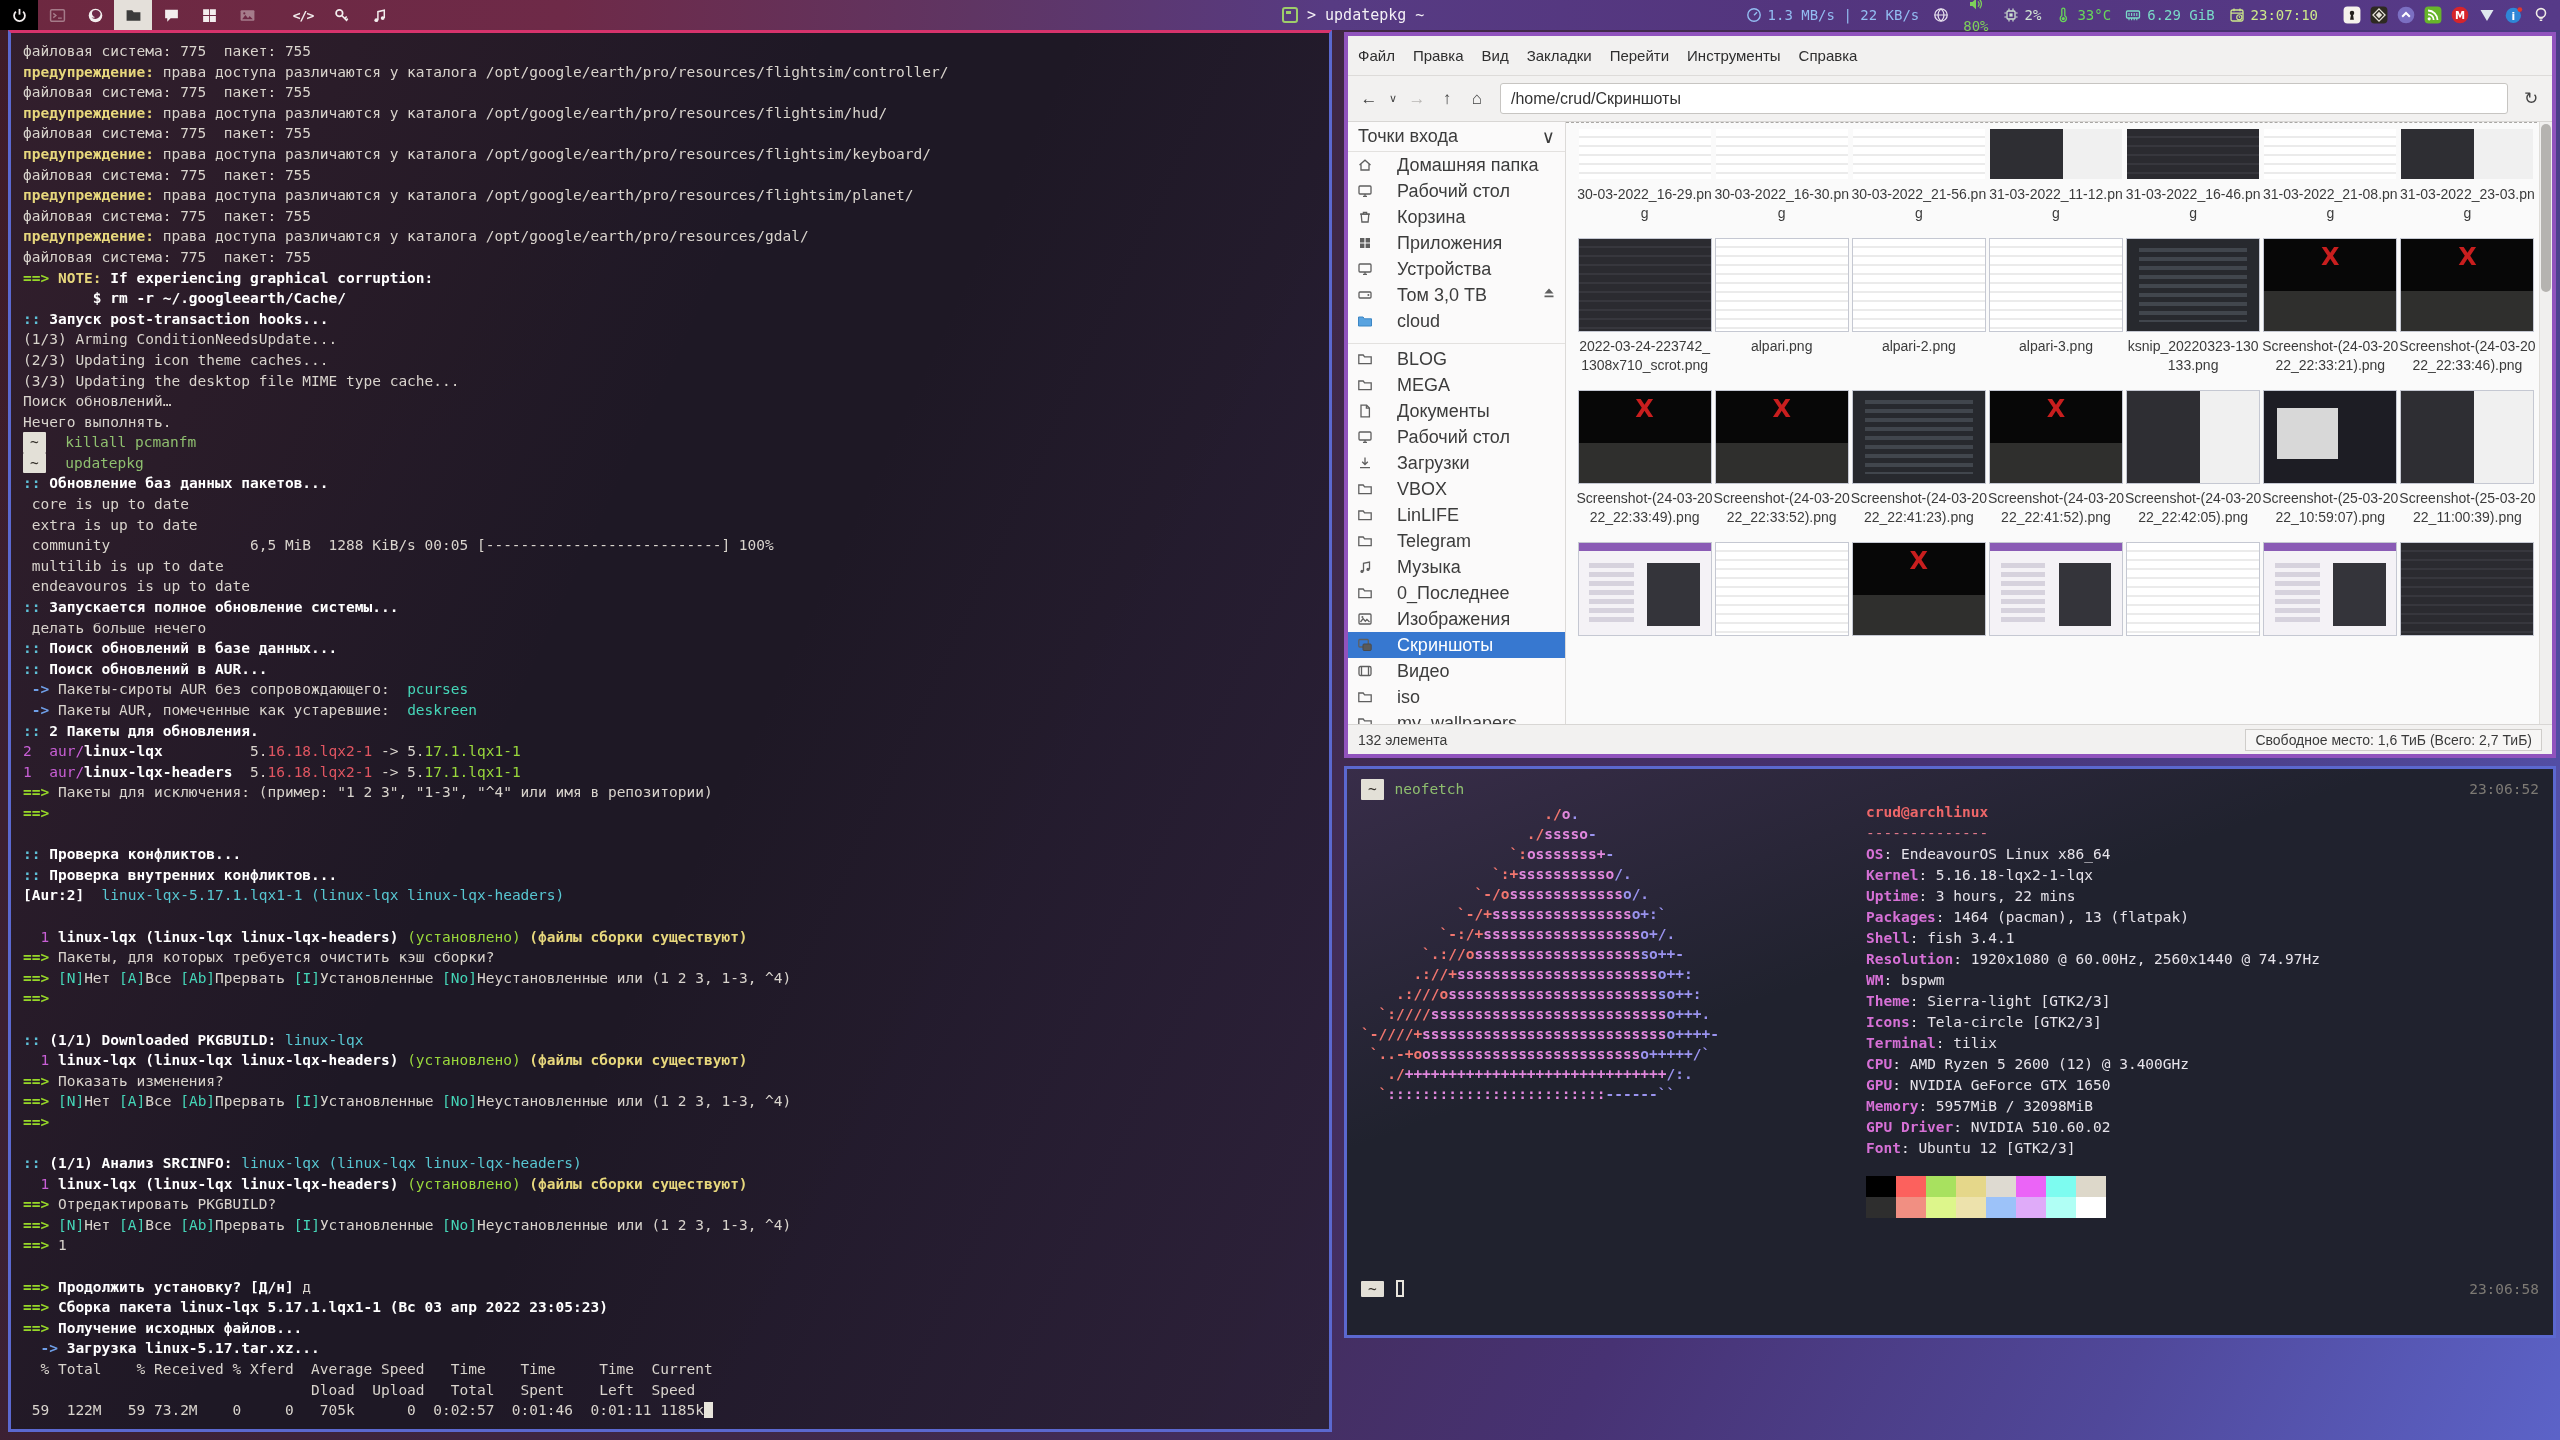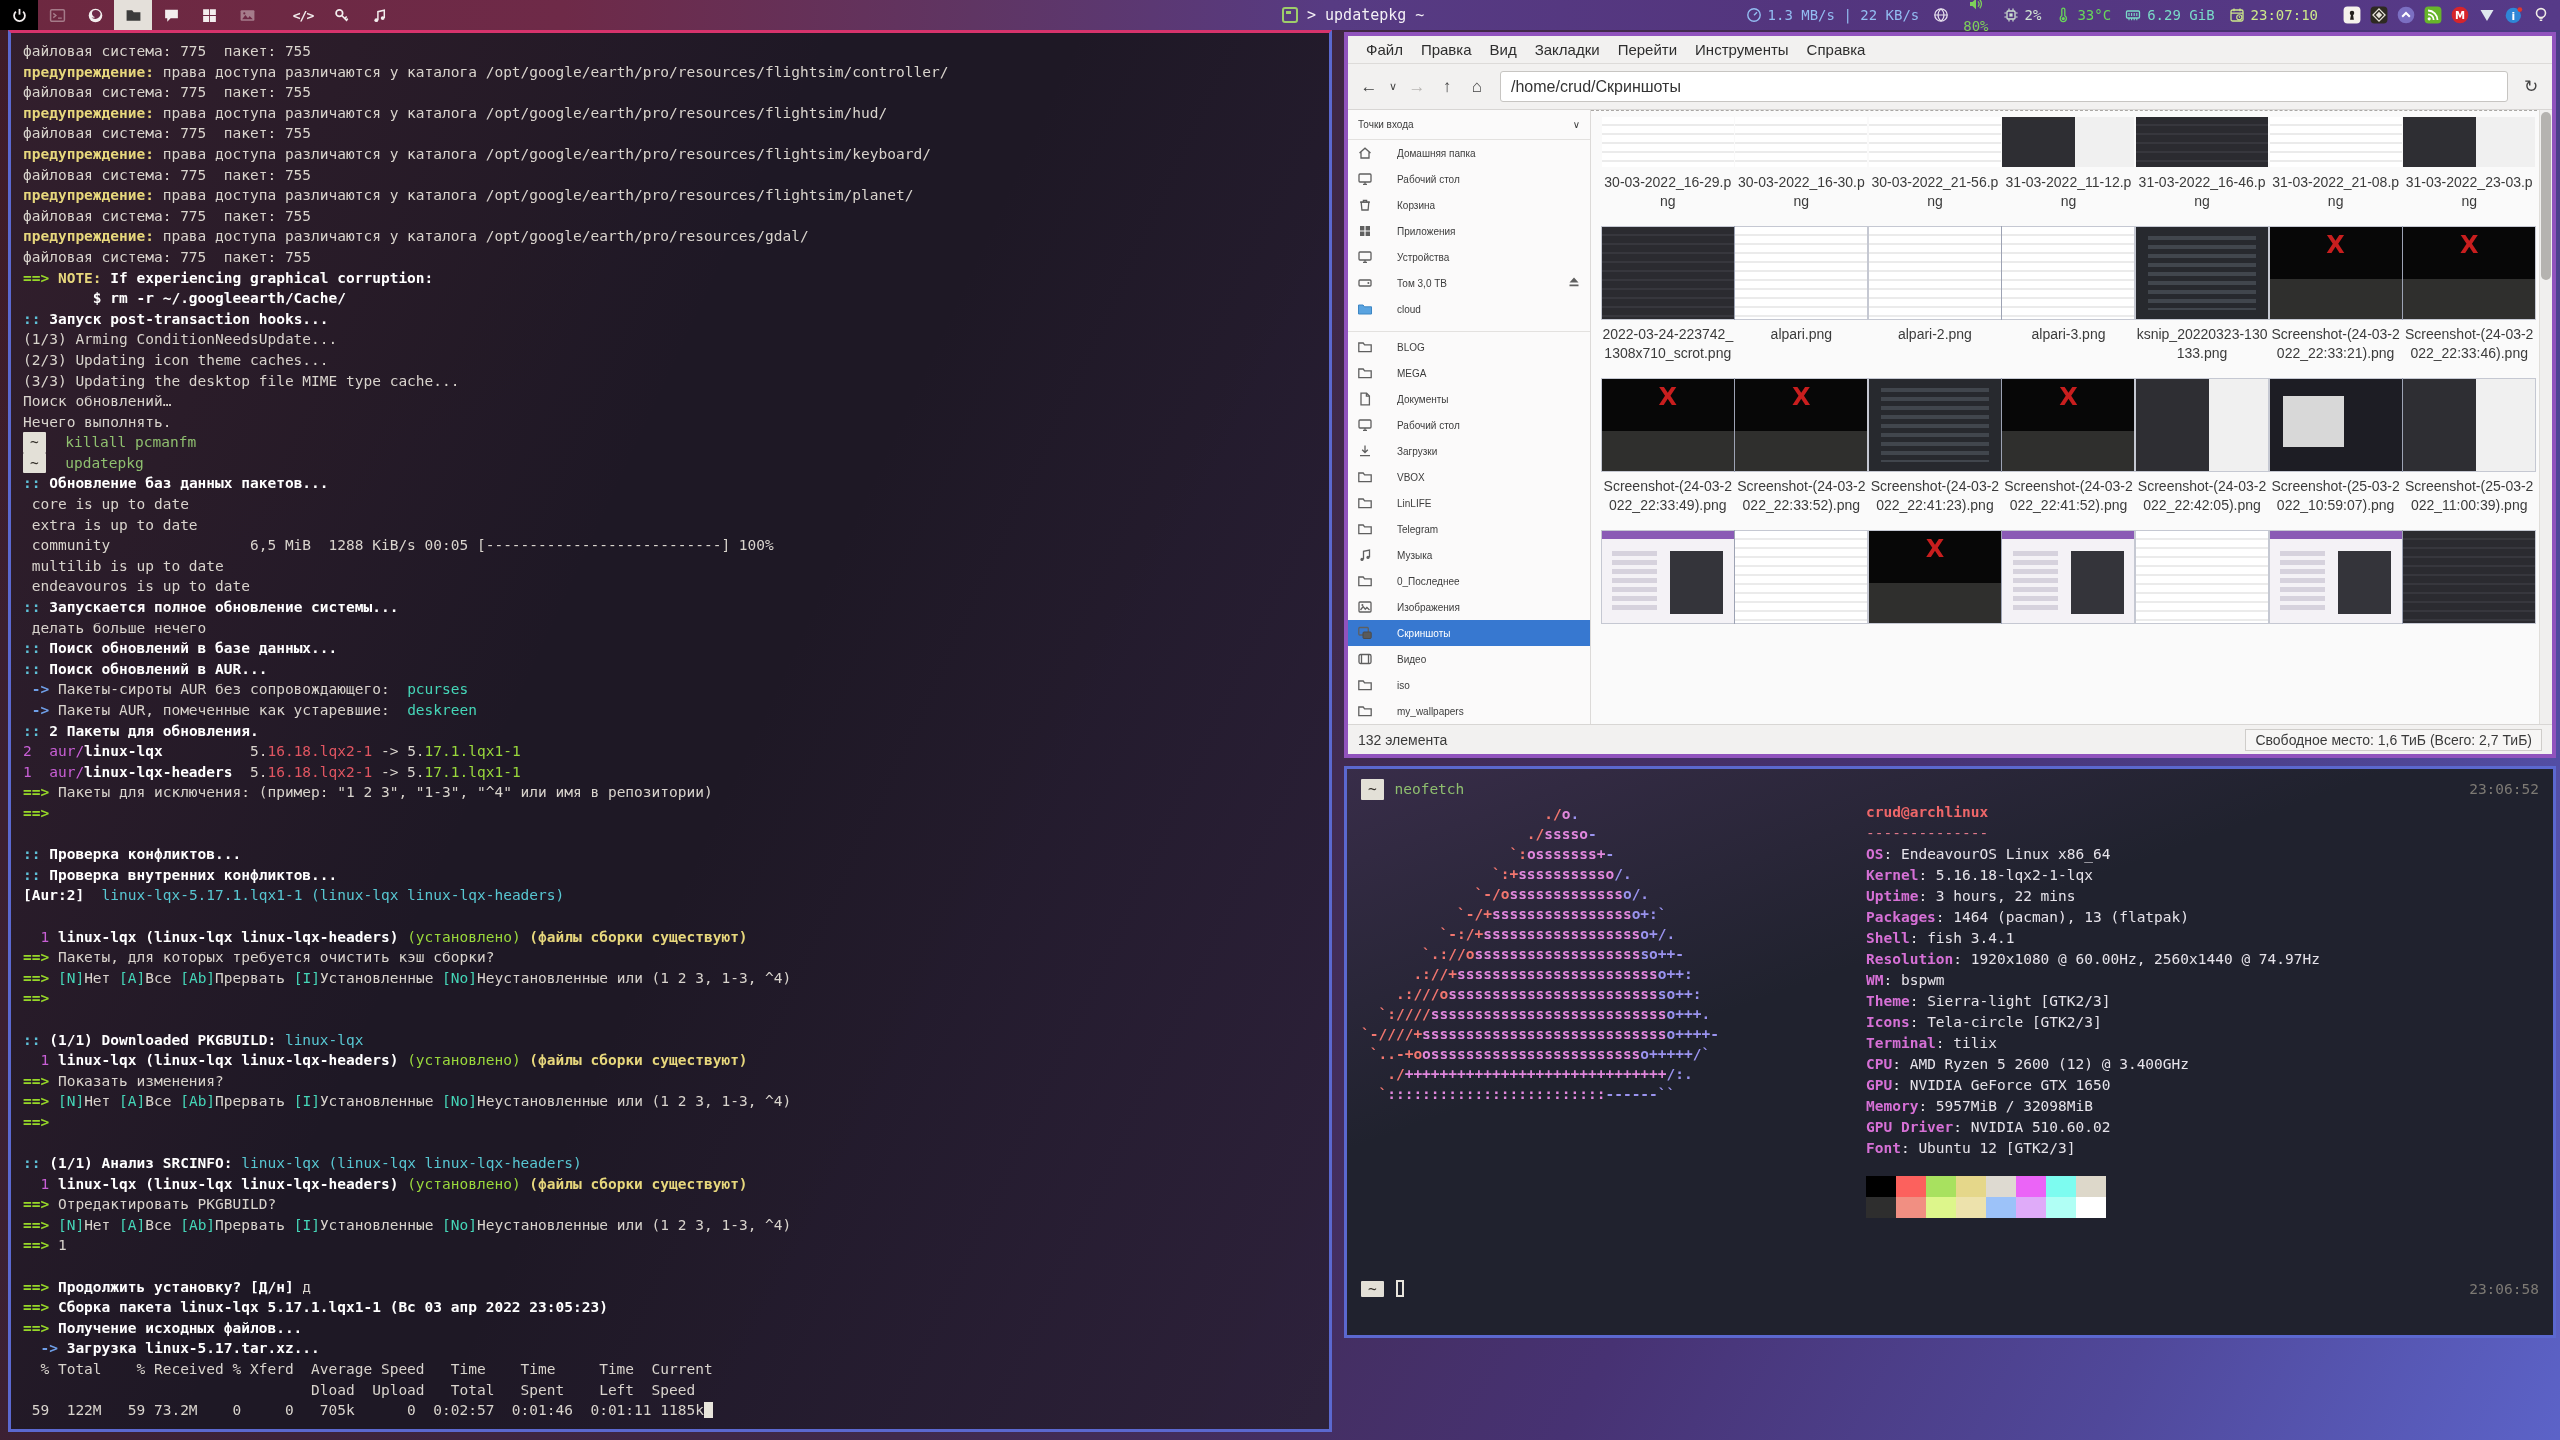--- a/index.html
+++ b/index.html
@@ -55,29 +55,29 @@
   .c-cv{color:#58c7d2}
   .c-t{color:#45d6b8}
   .c-m{color:#c95fd6} .c-r{color:#e05561} .c-bl{color:#6f9fe8;font-weight:bold}
   .c-pr{display:inline-block;background:#e3e0d7;color:#35312b;padding:0 7px;margin-right:2px;border-radius:1px;}
   .c-cur{display:inline-block;width:9px;height:16px;background:#e8e5dc;vertical-align:-2px;}
 
   
   .fm { position:absolute; left:1344px; top:32px; width:1212px; height:726px;
     border:4px solid #9053bd; background:#f7f6f5; color:#2e2e2e;
     font-family:"Liberation Sans", sans-serif; display:flex; flex-direction:column; }
-  .fm-menubar { height:28px; background:#f2f1f0; display:flex; align-items:center; gap:2px; padding:0 10px; font-size:15px; border-bottom:1px solid #dddbd9; }
+  .fm-menubar { height:40px; background:#f2f1f0; display:flex; align-items:center; gap:2px; padding:0 2px; font-size:15px; border-bottom:1px solid #dddbd9; }
   .fm-menu-item { padding:2px 8px; }
   .fm-toolbar { height:46px; background:#f2f1f0; border-bottom:1px solid #d8d6d4; display:flex; align-items:center; gap:4px; padding:0 8px; }
   .tb-btn { min-width:26px; height:30px; display:flex; align-items:center; justify-content:center; font-size:17px; color:#444; }
   .tb-btn.small { min-width:14px; font-size:11px; }
   .tb-btn.disabled { color:#b8b6b3; }
   .fm-path { flex:1; height:31px; background:#fff; border:1px solid #c7c5c2; border-radius:3px; margin:0 6px; display:flex; align-items:center; padding:9px 10px; font-size:16px; color:#333; }
   .fm-body { flex:1; display:flex; overflow:hidden; }
-  .fm-sidebar { width:243px; background:#fbfafa; border-right:1px solid #dcdad8; overflow:hidden; font-size:10px; }
+  .fm-sidebar { width:218px; background:#fbfafa; border-right:1px solid #dcdad8; overflow:hidden; font-size:18px; }
   .side-header { height:30px; display:flex; align-items:center; justify-content:space-between; padding:0 10px; border-bottom:1px solid #e3e1df; color:#3c3c3c; }
   .side-item { height:26px; display:flex; align-items:center; gap:24px; padding:0 8px; color:#3c3c3c; white-space:nowrap; }
   .side-item.selected { background:#3778d0; color:#fff; }
   .side-ico { width:17px; height:17px; flex:0 0 17px; display:flex; align-items:center; justify-content:center; }
   .side-ico svg { width:16px; height:16px; }
   .side-eject { margin-left:auto; width:16px; }
   .side-sep { height:10px; border-bottom:1px solid #e3e1df; margin-bottom:2px; }
   .fm-pane { flex:1; position:relative; background:#fafafa; overflow:hidden; }
   .fm-grid { display:grid; grid-template-columns:repeat(7,1fr); row-gap:16px; padding:6px 16px 0 10px; border-top:1px dashed #a9a7a4; }
   .file-item { display:flex; flex-direction:column; align-items:center; gap:6px; }

